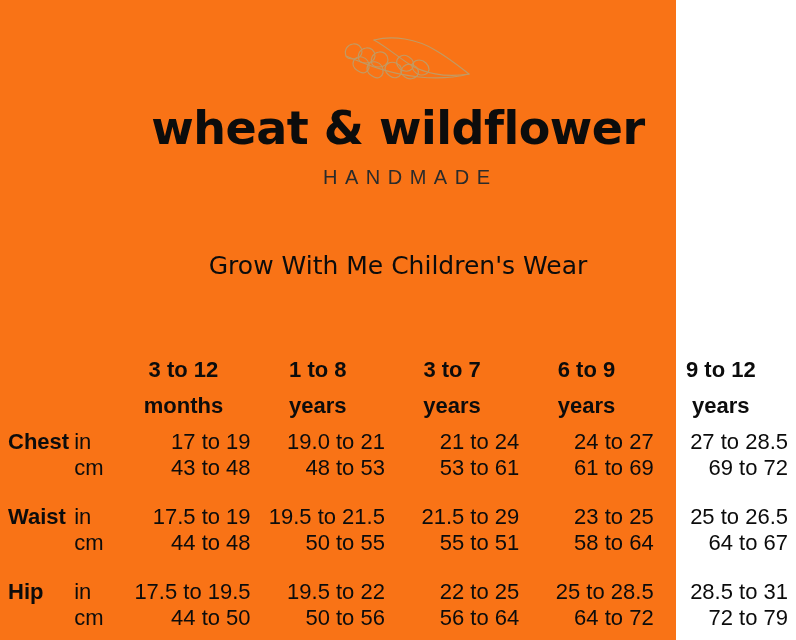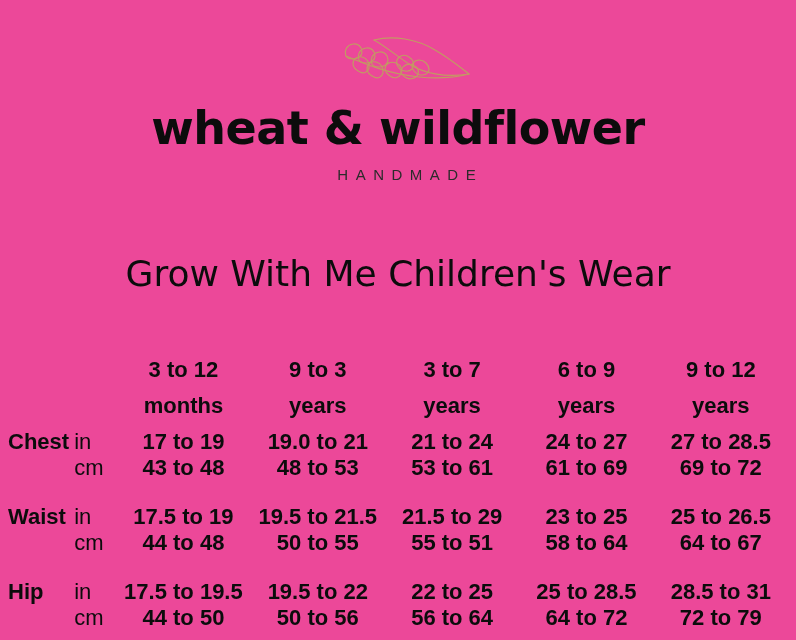--- a/index.html
+++ b/index.html
@@ -9,23 +9,23 @@
   body {
     width: 796px;
     height: 640px;
     background: #ffffff;
     font-family: "DejaVu Sans", sans-serif;
     color: #000000;
     overflow: hidden;
   }
   .page {
     position: relative;
-    width: 796px;
+    width: 676px;
     height: 640px;
-    background: #ec4899;
+    background: #f97316;
   }
 
   
   .logo-block {
     position: absolute;
     left: 0;
     top: 30px;
     width: 796px;
     text-align: center;
   }
@@ -40,36 +40,36 @@
     font-family: "DejaVu Sans", sans-serif;
     font-size: 46px;
     font-weight: 700;
     line-height: 1.05;
     letter-spacing: -0.5px;
     color: #0c0c0c;
   }
   .brand-sub {
     margin: 14px 0 0 17px;
     font-family: "Liberation Sans", sans-serif;
-    font-size: 15px;
+    font-size: 20px;
     font-weight: 400;
     letter-spacing: 7.5px;
     text-indent: 7.5px;
     color: #2b2b2b;
   }
 
   
   .chart-title {
     position: absolute;
     left: 0;
     top: 248px;
     width: 796px;
     text-align: center;
     font-family: "DejaVu Sans", sans-serif;
-    font-size: 36px;
+    font-size: 25px;
     font-weight: 400;
     line-height: 1.42;
     color: #0c0c0c;
   }
   .chart-title .line {
     display: block;
   }
 
   
   .size-table {
@@ -110,22 +110,22 @@
     text-align: left;
     padding-left: 10px;
     margin-left: 43px;
   }
   .row-unit {
     text-align: left;
     padding-left: 4px;
     font-weight: 400;
   }
   .val {
-    text-align: center;
-    font-weight: 700;
+    text-align: right;
+    font-weight: 400;
   }
   tr.r-in td    { height: 26px; padding-top: 4px; }
   tr.r-cm td    { height: 26px; }
   tr.spacer td  { height: 19px; }
 </style>
 </head>
 <body>
 
 <div class="page">
 
@@ -173,21 +173,21 @@
 
     <thead>
       <tr class="head-row">
         <th class="blank"></th>
         <th class="blank"></th>
         <th>
           <span class="h-l1">3 to 12</span>
           <span class="h-l2">months</span>
         </th>
         <th>
-          <span class="h-l1">9 to 3</span>
+          <span class="h-l1">1 to 8</span>
           <span class="h-l2">years</span>
         </th>
         <th>
           <span class="h-l1">3 to 7</span>
           <span class="h-l2">years</span>
         </th>
         <th>
           <span class="h-l1">6 to 9</span>
           <span class="h-l2">years</span>
         </th>

